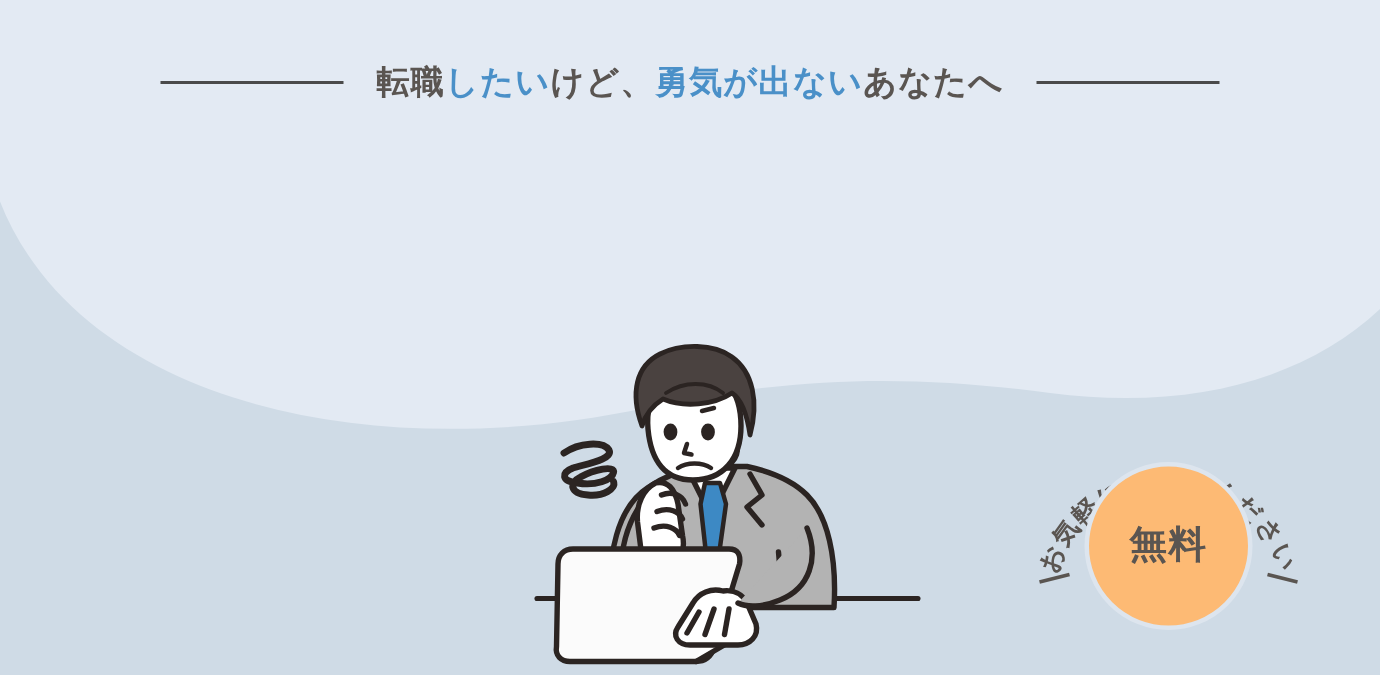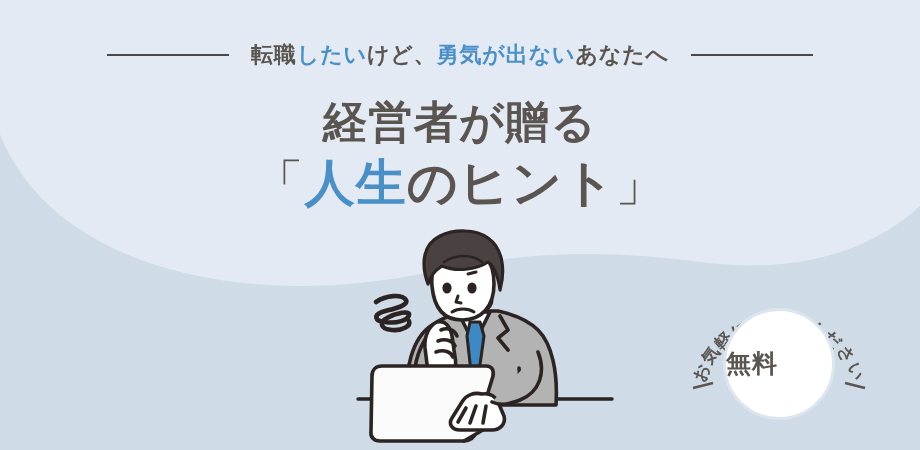--- a/index.html
+++ b/index.html
@@ -48,24 +48,24 @@
   .headline .bracket{color:#5a5551;font-weight:400;}
   .headline .hl{color:#4a90c8;}
 
   
   .badge{
     position:absolute;left:683px;top:268px;width:192px;height:176px;
   }
   .badge-arc{position:absolute;left:0;top:0;width:192px;height:176px;}
   .badge-circle{
     position:absolute;left:40px;top:40px;width:112px;height:112px;
-    border-radius:50%;background:#ffffff;
+    border-radius:50%;background:#fdba74;
     border:3px solid #dde5ee;
     display:flex;flex-direction:column;
-    align-items:flex-start;justify-content:center;
+    align-items:center;justify-content:center;
     box-sizing:border-box;
   }
   .badge-line{
     font-size:25px;font-weight:700;color:#5a5551;
     letter-spacing:.04em;line-height:1.18;white-space:nowrap;
   }
 </style>
 </head>
 <body>
 
@@ -79,24 +79,20 @@
              C 800 275, 880 250, 930 196
              L 930 -60 Z" fill="#e3eaf3"></path>
   </svg>
 
   <div class="eyebrow-row">
     <span class="rule"></span>
     <span class="eyebrow-text"><span>転職</span><span class="hl">したい</span><span>けど、</span><span class="hl">勇気が出ない</span><span>あなたへ</span></span>
     <span class="rule"></span>
   </div>
 
-  <div class="headline">
-    <div class="line1">経営者が贈る</div>
-    <div class="line2"><span class="bracket">「</span><span class="hl">人生</span><span>のヒント</span><span class="bracket">」</span></div>
-  </div>
 
   <svg id="illustration" viewBox="0 0 920 450" aria-hidden="true">
     <g stroke="#2b2422" stroke-width="3.6" stroke-linecap="round" stroke-linejoin="round" fill="none">
 
       <line x1="358" y1="399" x2="612" y2="399" stroke="#2b2422" stroke-width="3.4"></line>
 
       <g stroke="#2b2422" stroke-width="4.6" fill="none">
         <path d="M 376 302 C 386 295, 402 294, 406 300 C 409 306, 392 309, 382 312
                  C 374 315, 374 321, 385 322 C 397 324, 408 320, 409 315
                  C 410 310, 396 313, 387 318 C 379 322, 380 329, 392 330

